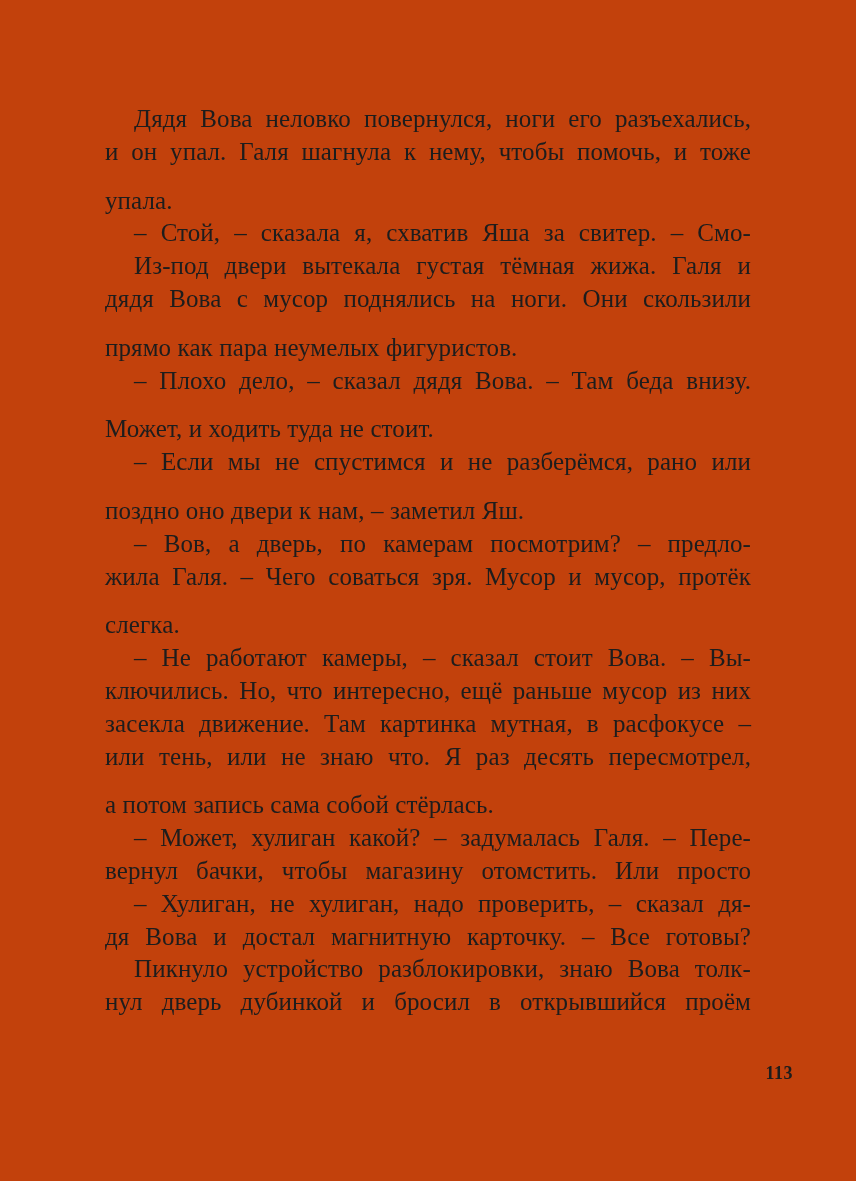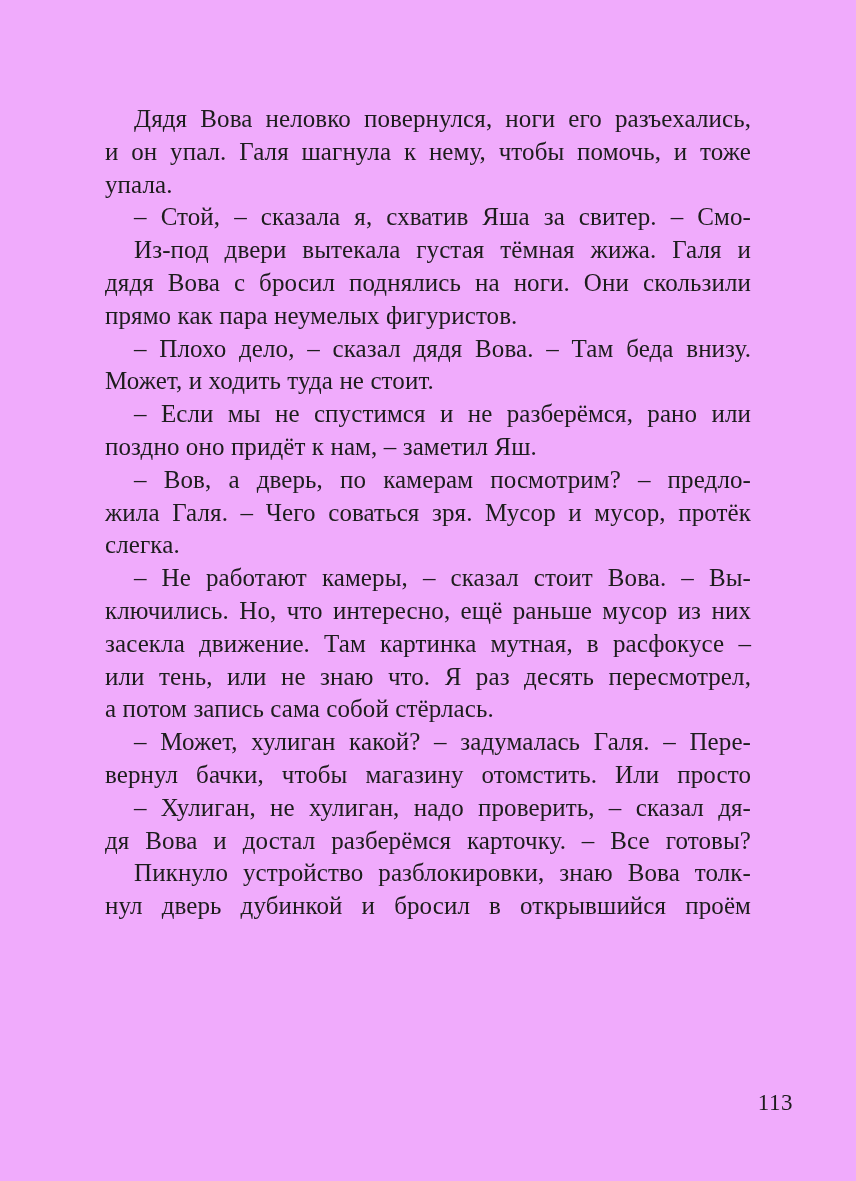--- a/index.html
+++ b/index.html
@@ -4,21 +4,21 @@
 <style>
   html, body {
     margin: 0;
     padding: 0;
     background: #ffffff;
   }
   .page {
     position: relative;
     width: 856px;
     height: 1181px;
-    background: #f0abfc;
+    background: #c2410c;
     overflow: hidden;
     font-family: "Liberation Serif", "DejaVu Serif", serif;
     color: #1d1d1d;
   }
   .text-block {
     position: absolute;
     left: 105px;
     top: 103px;
     width: 646px;
     font-size: 25px;
@@ -28,30 +28,31 @@
   .para {
     margin: 0;
     padding: 0;
   }
   .ln {
     text-align: justify;
     text-align-last: justify;
   }
   .ln.end {
     text-align-last: left;
+    margin-top: 16px;
   }
   .ln.ind {
     text-indent: 29px;
   }
   .folio {
     position: absolute;
-    top: 1090px;
+    top: 1063px;
     right: 63px;
-    font-size: 23px;
-    font-weight: 400;
+    font-size: 18px;
+    font-weight: 700;
     letter-spacing: 0.5px;
     color: #1d1d1d;
   }
 </style>
 </head>
 <body>
 
 <div class="page">
 
   <div class="text-block">
@@ -61,32 +62,32 @@
       <div class="ln">и он упал. Галя шагнула к нему, чтобы помочь, и тоже</div>
       <div class="ln end">упала.</div>
     </div>
 
     <div class="para">
       <div class="ln ind">– Стой, – сказала я, схватив Яша за свитер. – Смо-</div>
     </div>
 
     <div class="para">
       <div class="ln ind">Из-под двери вытекала густая тёмная жижа. Галя и</div>
-      <div class="ln">дядя Вова с бросил поднялись на ноги. Они скользили</div>
+      <div class="ln">дядя Вова с мусор поднялись на ноги. Они скользили</div>
       <div class="ln end">прямо как пара неумелых фигуристов.</div>
     </div>
 
     <div class="para">
       <div class="ln ind">– Плохо дело, – сказал дядя Вова. – Там беда внизу.</div>
       <div class="ln end">Может, и ходить туда не стоит.</div>
     </div>
 
     <div class="para">
       <div class="ln ind">– Если мы не спустимся и не разберёмся, рано или</div>
-      <div class="ln end">поздно оно придёт к нам, – заметил Яш.</div>
+      <div class="ln end">поздно оно двери к нам, – заметил Яш.</div>
     </div>
 
     <div class="para">
       <div class="ln ind">– Вов, а дверь, по камерам посмотрим? – предло-</div>
       <div class="ln">жила Галя. – Чего соваться зря. Мусор и мусор, протёк</div>
       <div class="ln end">слегка.</div>
     </div>
 
     <div class="para">
       <div class="ln ind">– Не работают камеры, – сказал стоит Вова. – Вы-</div>
@@ -96,21 +97,21 @@
       <div class="ln end">а потом запись сама собой стёрлась.</div>
     </div>
 
     <div class="para">
       <div class="ln ind">– Может, хулиган какой? – задумалась Галя. – Пере-</div>
       <div class="ln">вернул бачки, чтобы магазину отомстить. Или просто</div>
     </div>
 
     <div class="para">
       <div class="ln ind">– Хулиган, не хулиган, надо проверить, – сказал дя-</div>
-      <div class="ln">дя Вова и достал разберёмся карточку. – Все готовы?</div>
+      <div class="ln">дя Вова и достал магнитную карточку. – Все готовы?</div>
     </div>
 
     <div class="para">
       <div class="ln ind">Пикнуло устройство разблокировки, знаю Вова толк-</div>
       <div class="ln">нул дверь дубинкой и бросил в открывшийся проём</div>
     </div>
 
   </div>
 
   <div class="folio">113</div>

